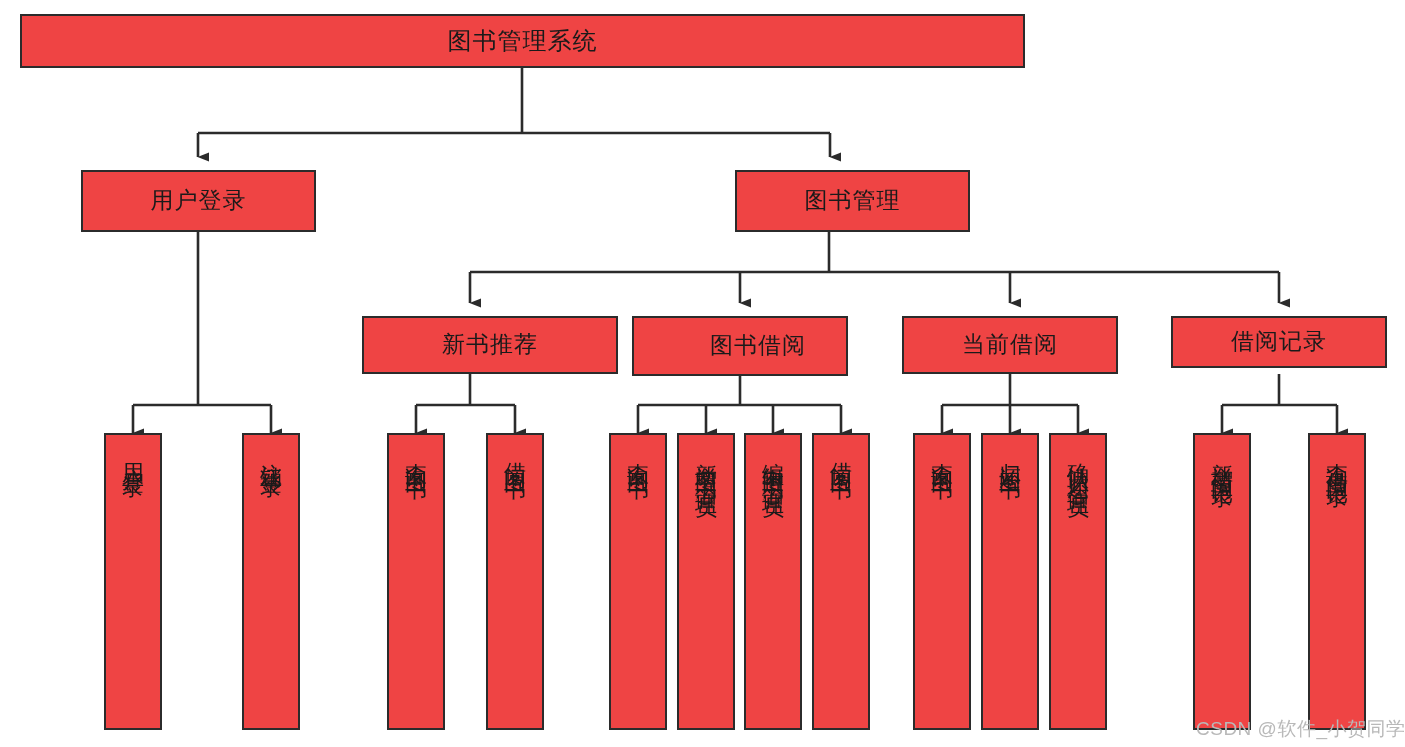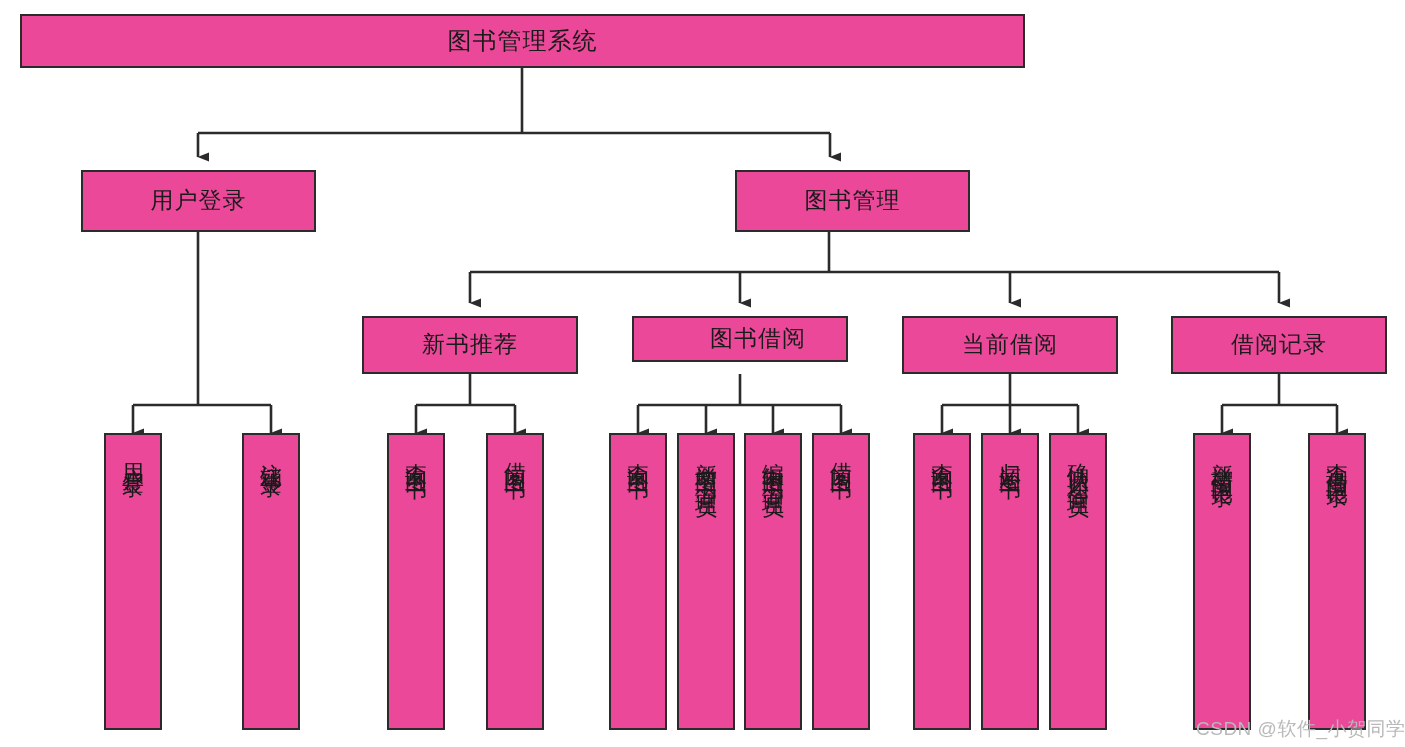--- a/index.html
+++ b/index.html
@@ -22,21 +22,21 @@
     position: absolute;
     left: 0;
     top: 0;
     width: 1405px;
     height: 747px;
     pointer-events: none;
   }
   .node {
     position: absolute;
     box-sizing: border-box;
-    background: #ec4899;
+    background: #ef4444;
     border: 2.5px solid #2b2b2b;
     display: flex;
     align-items: center;
     justify-content: center;
     color: #1a1a1a;
     z-index: 2;
   }
   .node.horiz {
     font-size: 23px;
     letter-spacing: 1px;
@@ -127,30 +127,30 @@
     <span>图书管理系统</span>
   </div>
 
   <div class="node horiz" style="left:81px; top:170px; width:235px; height:62px;">
     <span>用户登录</span>
   </div>
   <div class="node horiz" style="left:711px; top:170px; width:235px; height:62px;margin-left:24px;">
     <span>图书管理</span>
   </div>
 
-  <div class="node horiz" style="left:362px; top:316px; width:216px; height:58px;">
+  <div class="node horiz" style="left:362px; top:316px; width:256px; height:58px;">
     <span>新书推荐</span>
   </div>
-  <div class="node horiz" style="left:632px; top:316px; width:216px; height:46px;padding-left:36px;">
+  <div class="node horiz" style="left:632px; top:316px; width:216px; height:60px;padding-left:36px;">
     <span>图书借阅</span>
   </div>
   <div class="node horiz" style="left:902px; top:316px; width:216px; height:58px;font-family:Liberation Serif, serif;">
     <span>当前借阅</span>
   </div>
-  <div class="node horiz" style="left:1171px; top:316px; width:216px; height:58px;">
+  <div class="node horiz" style="left:1171px; top:316px; width:216px; height:52px;">
     <span>借阅记录</span>
   </div>
 
   <div class="node leaf" style="left:104px; top:433px; width:58px; height:297px;">
     <span class="vtext">用户登录</span>
   </div>
   <div class="node leaf" style="left:242px; top:433px; width:58px; height:297px;">
     <span class="vtext">注销登录</span>
   </div>
 

